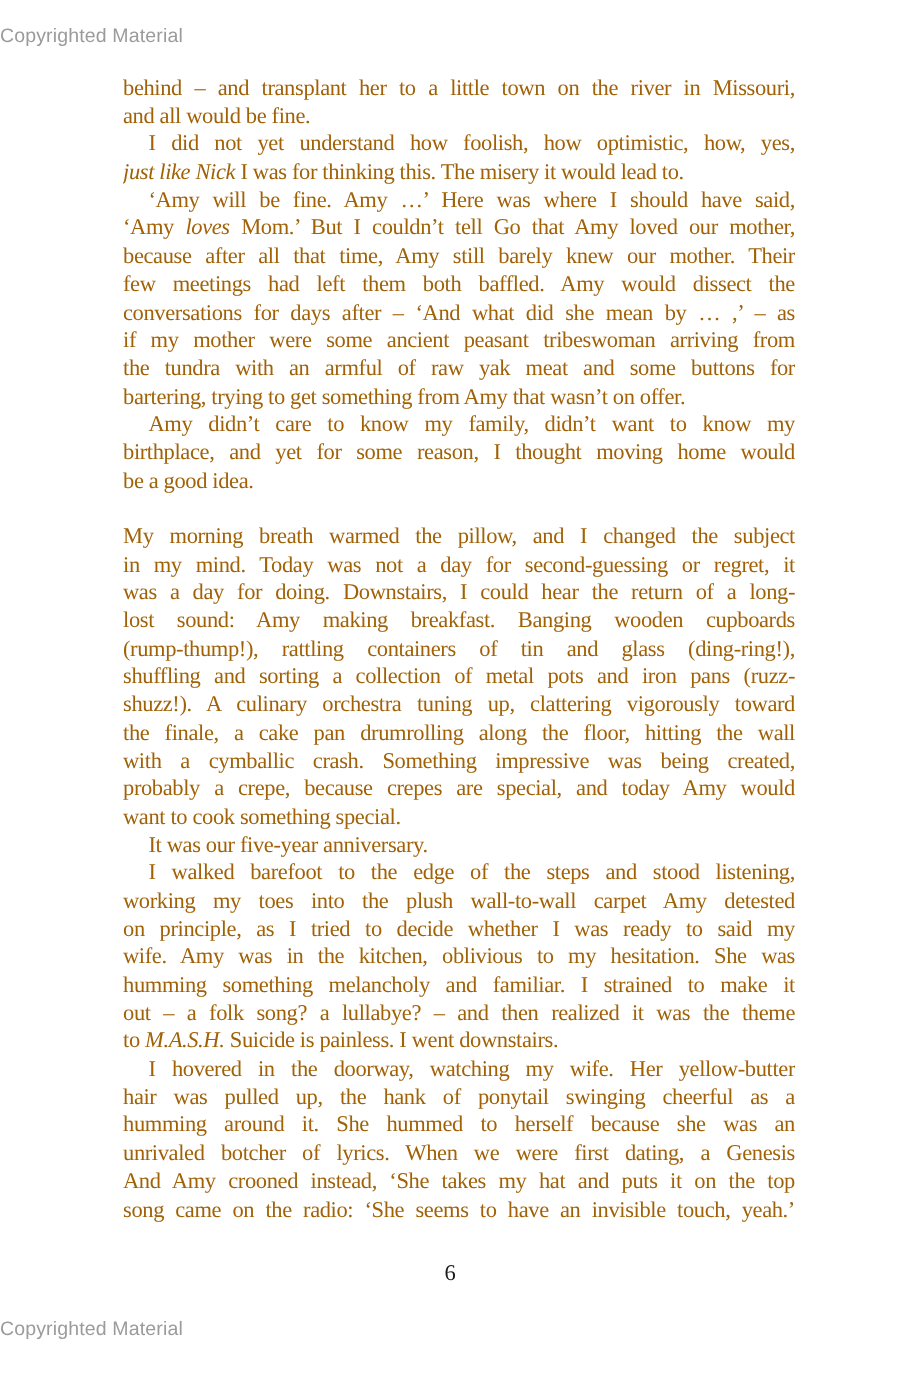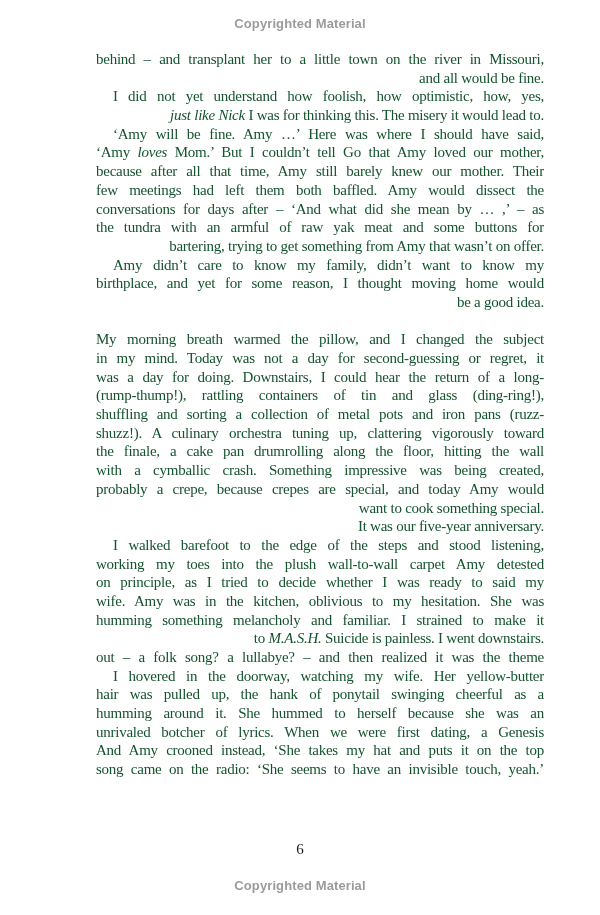--- a/index.html
+++ b/index.html
@@ -5,41 +5,40 @@
   html, body { margin: 0; padding: 0; }
   body {
     width: 600px; height: 915px;
     background: #ffffff;
     position: relative;
     font-family: "Liberation Serif", serif;
     overflow: hidden;
   }
   .notice {
     position: absolute; left: 0; width: 600px;
-    text-align: center;
     font-family: "Liberation Sans", sans-serif;
-    font-weight: bold;
+    font-weight: normal;
     font-size: 13px;
     color: #9b9b9b;
     letter-spacing: 0.1px;
   }
   .notice-top { top: 16px; }
   .notice-bottom { top: 878px; }
   .text-block {
     position: absolute;
-    left: 96px; top: 50px; width: 448px;
+    left: 82px; top: 50px; width: 448px;
     font-size: 15px;
     line-height: 18.7px;
     letter-spacing: -0.25px;
-    color: #14532d;
+    color: #a16207;
   }
   .line {
     height: 18.7px;
     overflow: hidden;
-    text-align: right;
+    text-align: left;
     white-space: normal;
   }
   .line.just {
     text-align: justify;
     text-align-last: justify;
   }
   .line.ind { text-indent: 17px; }
   .line.blank { }
   .it { font-style: italic; margin-top: 47px; }
   .page-number {
@@ -57,44 +56,46 @@
 <div class="text-block">
     <div class="line just"><span>behind – and transplant her to a little town on the river in Missouri,</span></div>
     <div class="line"><span>and all would be fine.</span></div>
     <div class="line just ind"><span>I did not yet understand how foolish, how optimistic, how, yes,</span></div>
     <div class="line"><span class="it">just like Nick</span><span> I was for thinking this. The misery it would lead to.</span></div>
     <div class="line just ind"><span>‘Amy will be fine. Amy …’ Here was where I should have said,</span></div>
     <div class="line just"><span>‘Amy </span><span class="it">loves</span><span> Mom.’ But I couldn’t tell Go that Amy loved our mother,</span></div>
     <div class="line just"><span>because after all that time, Amy still barely knew our mother. Their</span></div>
     <div class="line just"><span>few meetings had left them both baffled. Amy would dissect the</span></div>
     <div class="line just"><span>conversations for days after – ‘And what did she mean by … ,’ – as</span></div>
+    <div class="line just"><span>if my mother were some ancient peasant tribeswoman arriving from</span></div>
     <div class="line just"><span>the tundra with an armful of raw yak meat and some buttons for</span></div>
     <div class="line"><span>bartering, trying to get something from Amy that wasn’t on offer.</span></div>
     <div class="line just ind"><span>Amy didn’t care to know my family, didn’t want to know my</span></div>
     <div class="line just"><span>birthplace, and yet for some reason, I thought moving home would</span></div>
     <div class="line"><span>be a good idea.</span></div>
     <div class="line blank"></div>
     <div class="line just"><span>My morning breath warmed the pillow, and I changed the subject</span></div>
     <div class="line just"><span>in my mind. Today was not a day for second-guessing or regret, it</span></div>
     <div class="line just"><span>was a day for doing. Downstairs, I could hear the return of a long-</span></div>
+    <div class="line just"><span>lost sound: Amy making breakfast. Banging wooden cupboards</span></div>
     <div class="line just"><span>(rump-thump!), rattling containers of tin and glass (ding-ring!),</span></div>
     <div class="line just"><span>shuffling and sorting a collection of metal pots and iron pans (ruzz-</span></div>
     <div class="line just"><span>shuzz!). A culinary orchestra tuning up, clattering vigorously toward</span></div>
     <div class="line just"><span>the finale, a cake pan drumrolling along the floor, hitting the wall</span></div>
     <div class="line just"><span>with a cymballic crash. Something impressive was being created,</span></div>
     <div class="line just"><span>probably a crepe, because crepes are special, and today Amy would</span></div>
     <div class="line"><span>want to cook something special.</span></div>
     <div class="line ind"><span>It was our five-year anniversary.</span></div>
     <div class="line just ind"><span>I walked barefoot to the edge of the steps and stood listening,</span></div>
     <div class="line just"><span>working my toes into the plush wall-to-wall carpet Amy detested</span></div>
     <div class="line just"><span>on principle, as I tried to decide whether I was ready to said my</span></div>
     <div class="line just"><span>wife. Amy was in the kitchen, oblivious to my hesitation. She was</span></div>
     <div class="line just"><span>humming something melancholy and familiar. I strained to make it</span></div>
+    <div class="line just"><span>out – a folk song? a lullabye? – and then realized it was the theme</span></div>
     <div class="line"><span>to </span><span class="it">M.A.S.H.</span><span> Suicide is painless. I went downstairs.</span></div>
-    <div class="line just"><span>out – a folk song? a lullabye? – and then realized it was the theme</span></div>
     <div class="line just ind"><span>I hovered in the doorway, watching my wife. Her yellow-butter</span></div>
     <div class="line just"><span>hair was pulled up, the hank of ponytail swinging cheerful as a</span></div>
     <div class="line just"><span>humming around it. She hummed to herself because she was an</span></div>
     <div class="line just"><span>unrivaled botcher of lyrics. When we were first dating, a Genesis</span></div>
     <div class="line just"><span>And Amy crooned instead, ‘She takes my hat and puts it on the top</span></div>
     <div class="line just"><span>song came on the radio: ‘She seems to have an invisible touch, yeah.’</span></div>
   </div>
 
 <div class="page-number">6</div>
 

